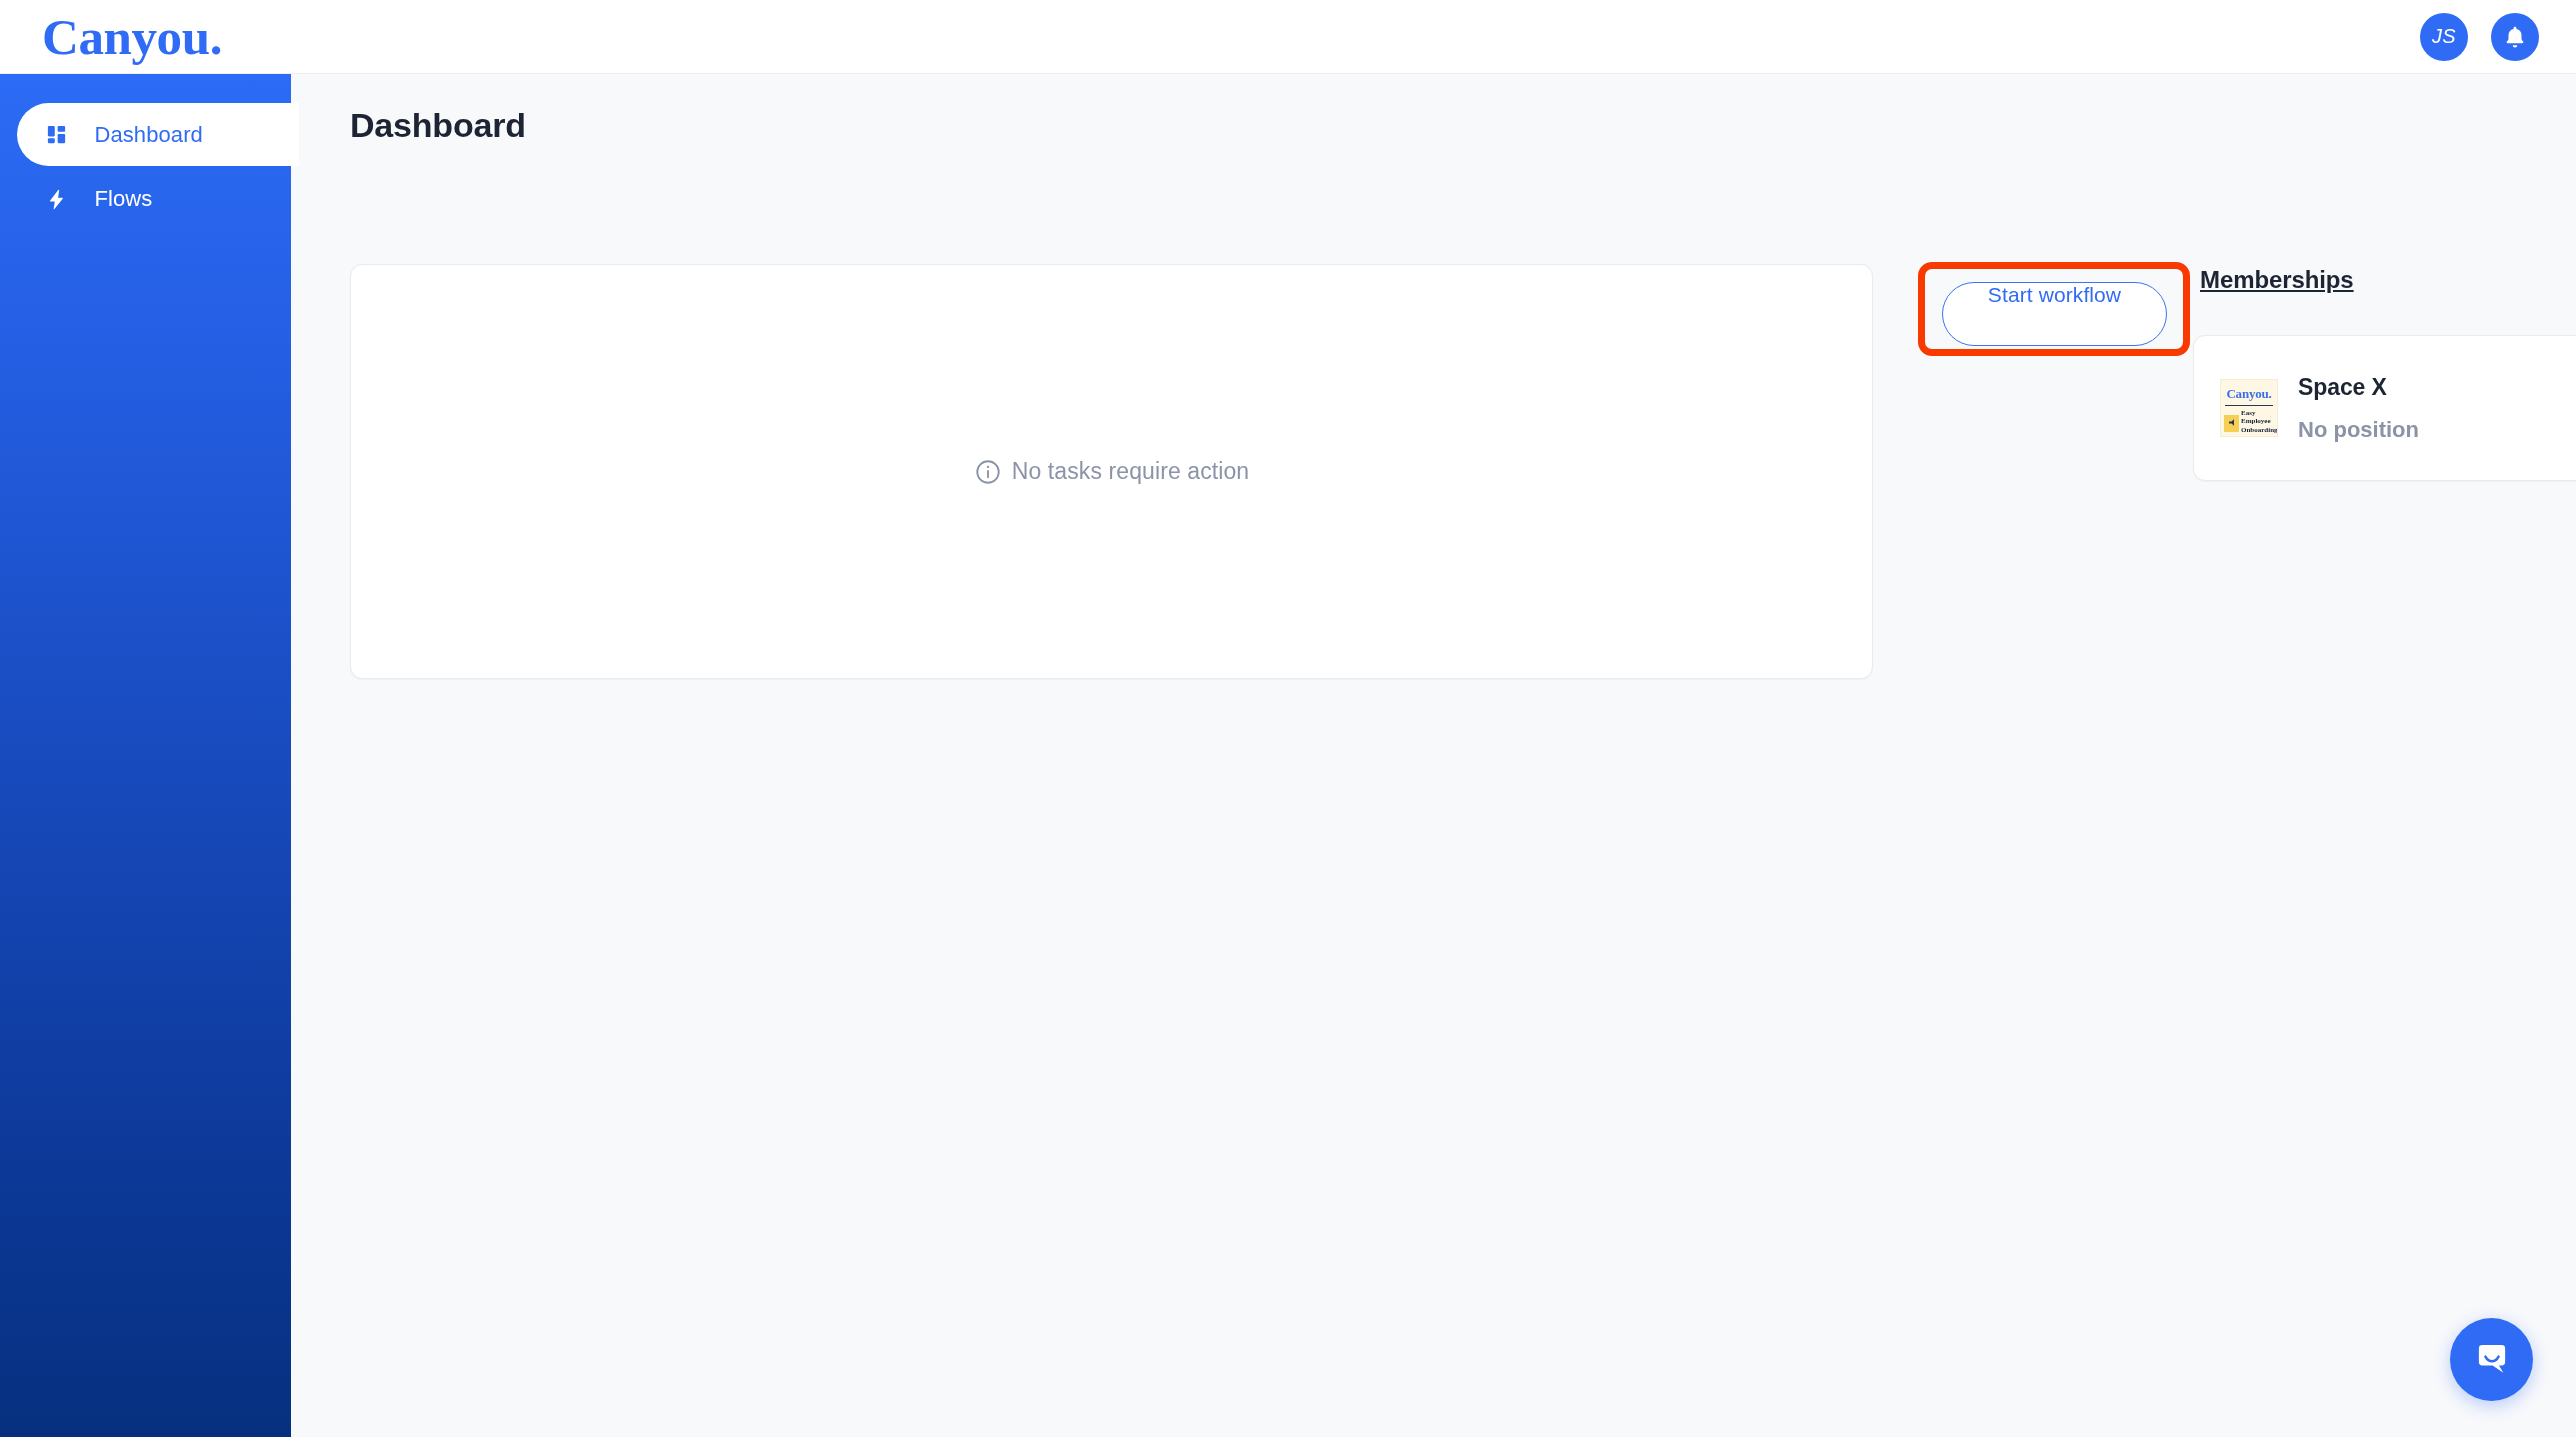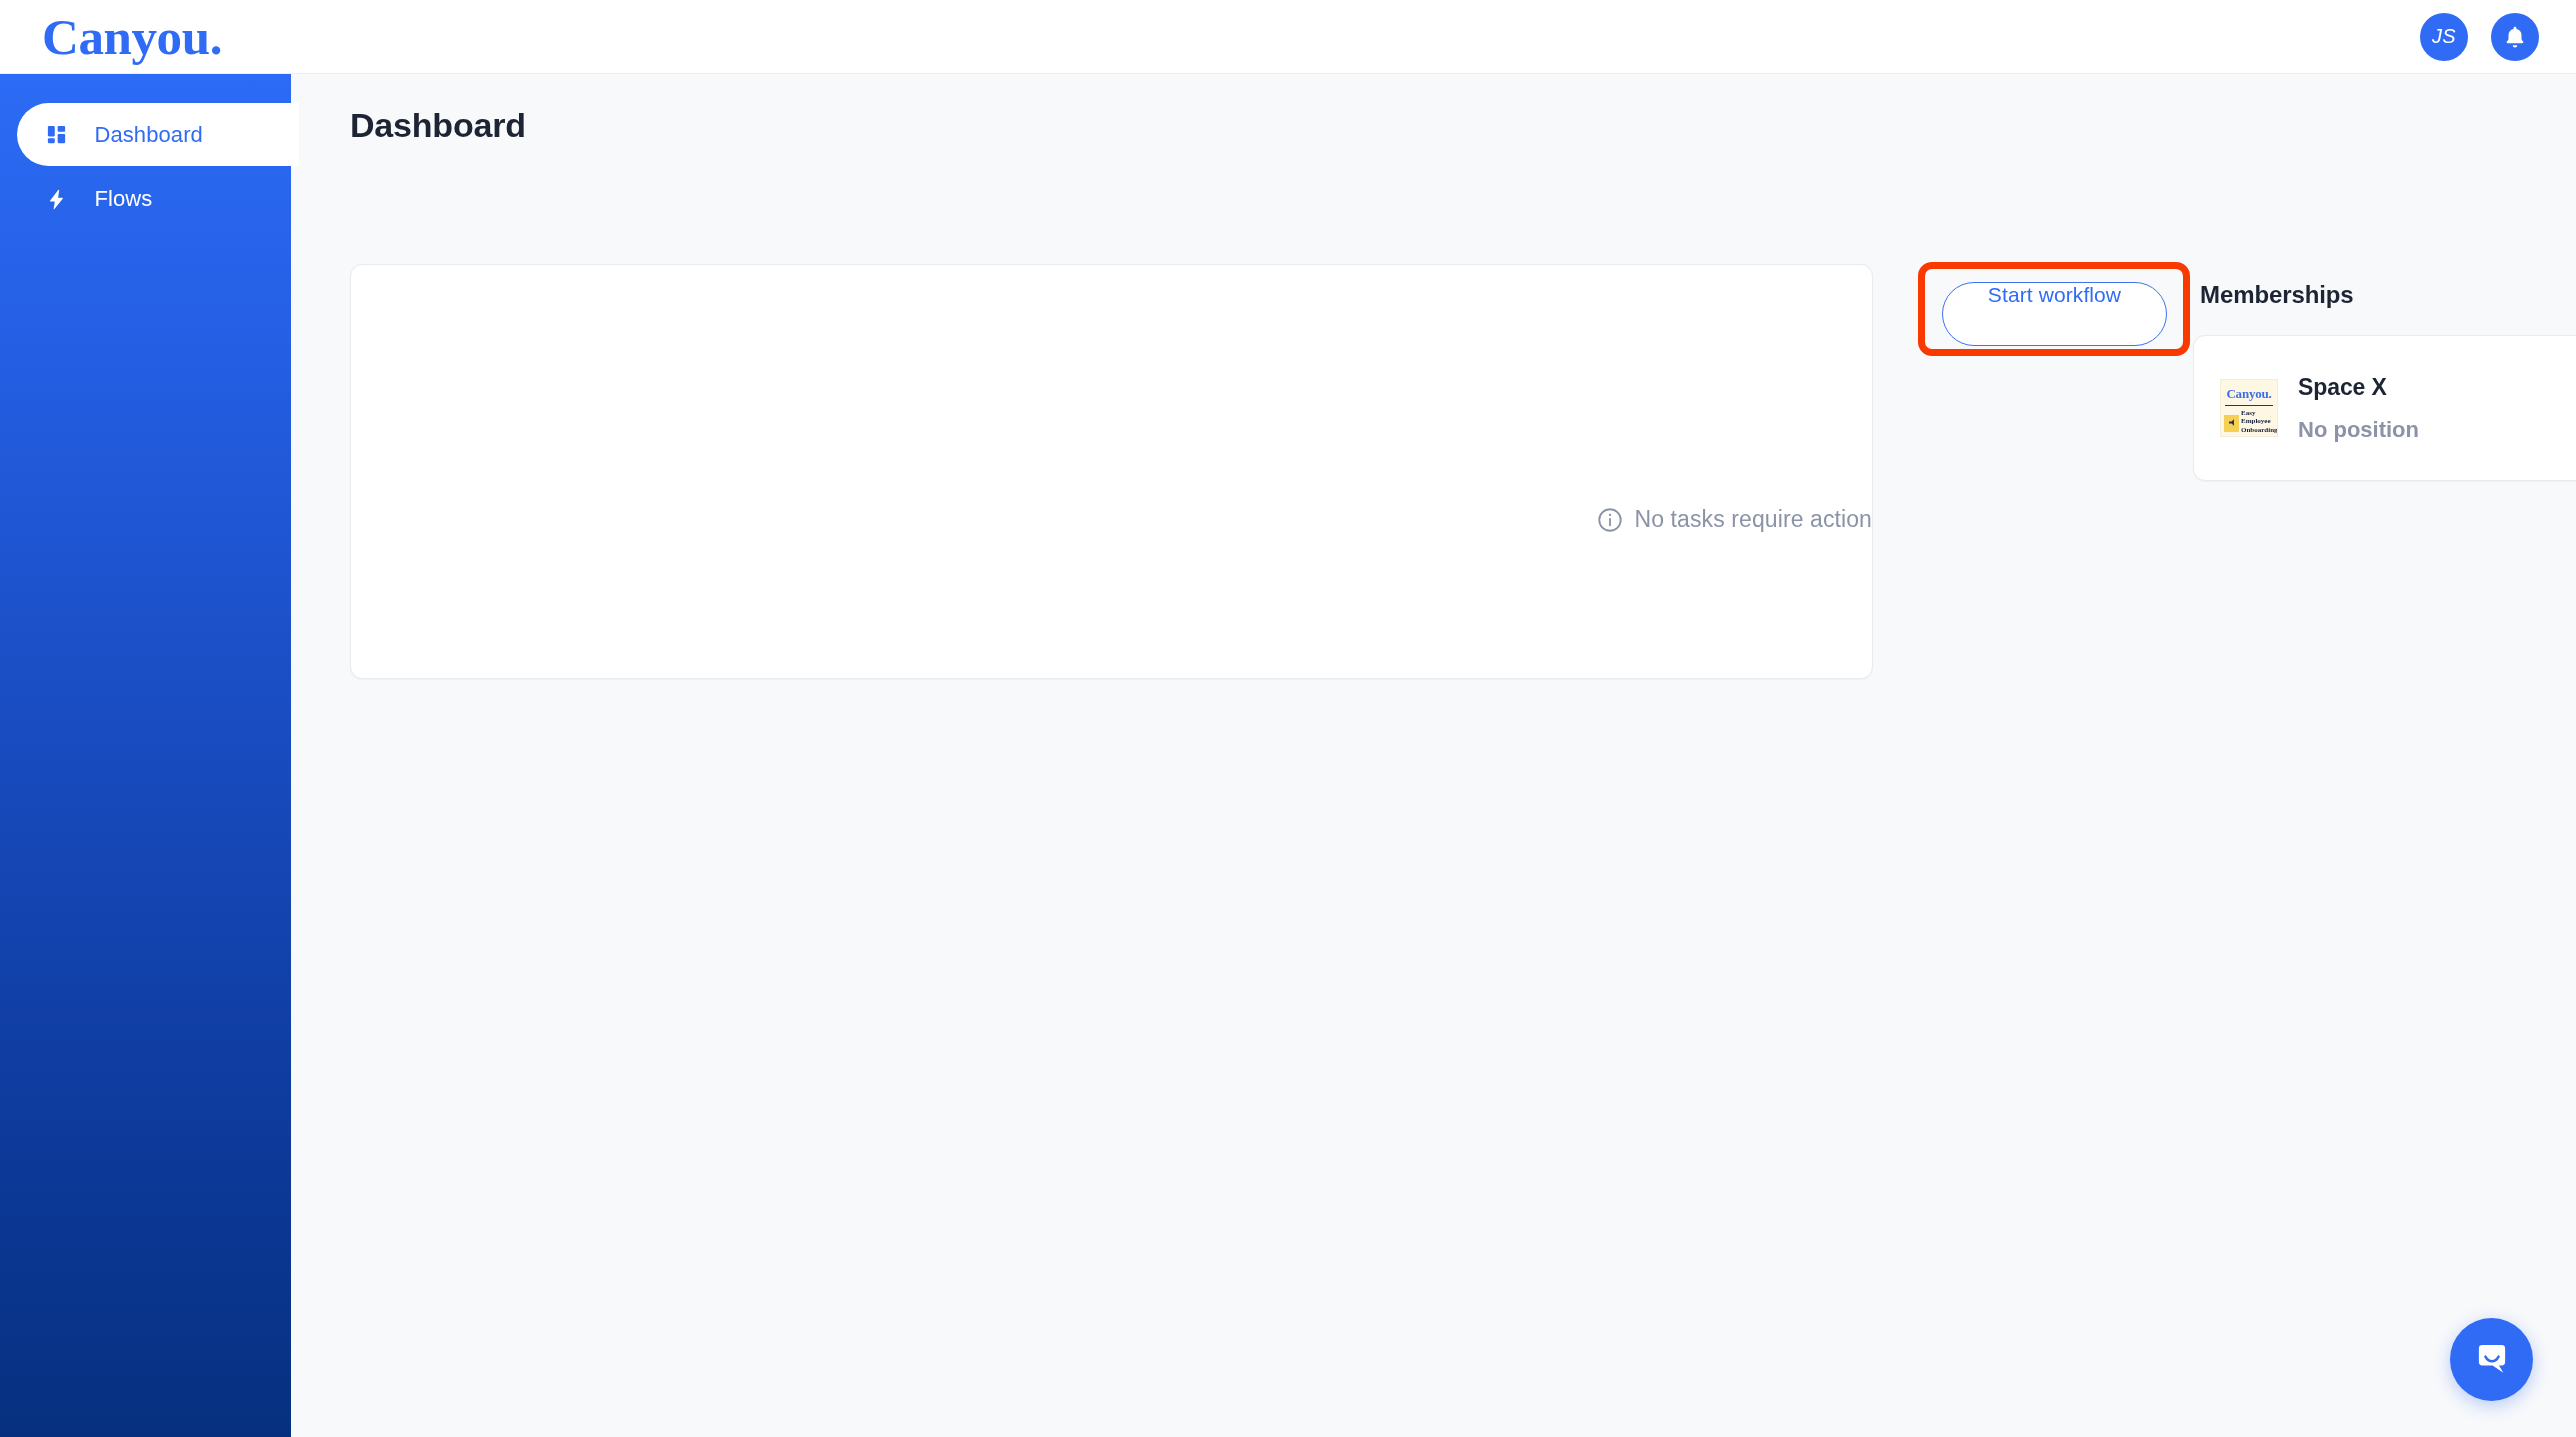--- a/index.html
+++ b/index.html
@@ -189,23 +189,22 @@
     height: 415px;
   }
 
   .empty-state {
     position: absolute;
     left: 0; right: 0;
     top: 50%;
     transform: translateY(-50%);
     display: flex;
     align-items: center;
-    justify-content: flex-end;
+    justify-content: center;
     gap: 10px;
-    margin-top: 48px;
   }
   .empty-state svg { width: 28px; height: 28px; display: block; }
   .empty-text {
     font-size: 23px;
     color: #8b93a7;
     letter-spacing: 0.1px;
   }
 
   
   .start-workflow-btn {
@@ -237,21 +236,22 @@
     border: 7.7px solid #f93a00;
     border-radius: 14px;
     pointer-events: none;
     z-index: 14;
   }
 
   
   .memberships-head {
     position: absolute;
     left: 1909px;
-    top: 207px;
+    top: 192px;
+    text-decoration: underline;
   }
 
   .memberships-card {
     left: 1902px;
     top: 261px;
     width: 650px;
     height: 146px;
     display: flex;
     align-items: center;
     padding: 0 26px;

